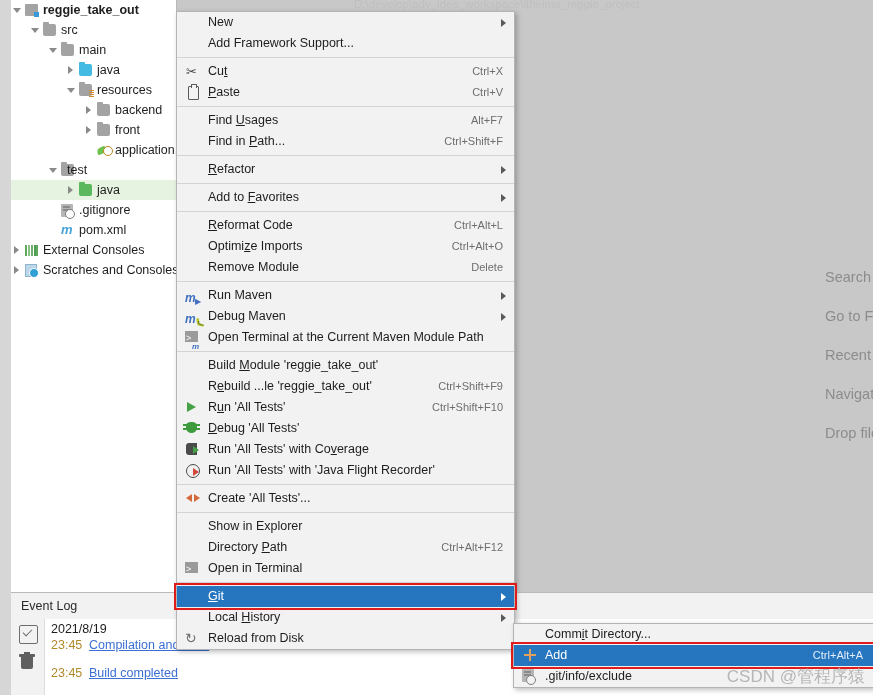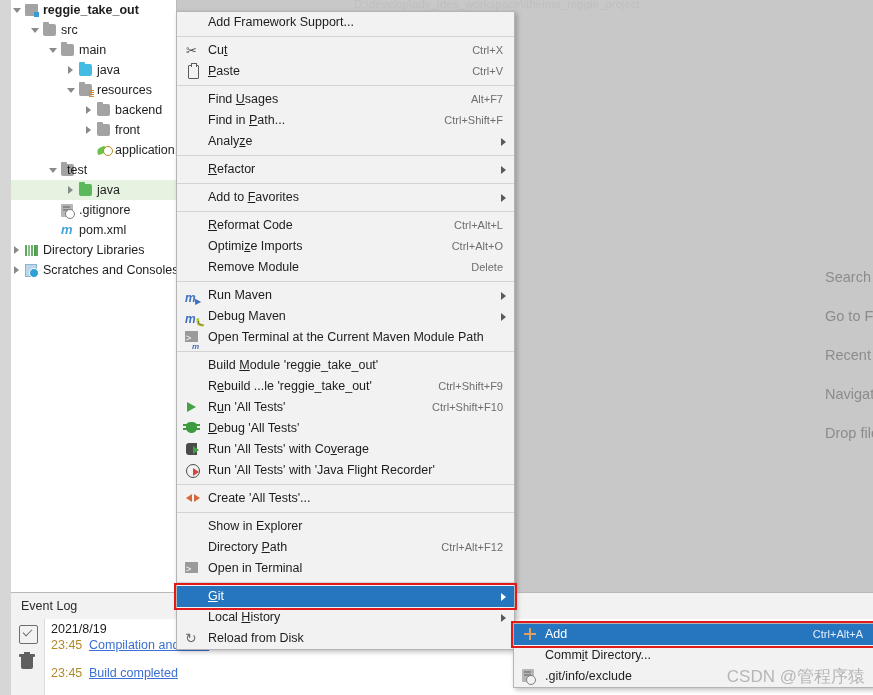--- a/index.html
+++ b/index.html
@@ -238,21 +238,21 @@
           <span style="left:50px" class="git-icon"></span>
           <span class="tlabel" style="left:68px">.gitignore</span>
         </div>
         <div class="treerow">
           <span style="left:50px" class="m-icon">m</span>
           <span class="tlabel" style="left:68px">pom.xml</span>
         </div>
         <div class="treerow">
           <span class="arrow right" style="left:3px"></span>
           <span style="left:14px" class="lib-icon"></span>
-          <span class="tlabel" style="left:32px">Directory Libraries</span>
+          <span class="tlabel" style="left:32px">External Consoles</span>
         </div>
         <div class="treerow">
           <span class="arrow right" style="left:3px"></span>
           <span style="left:14px" class="scr-icon">
             <span class="pg"></span>
             <span class="cl"></span>
           </span>
           <span class="tlabel" style="left:32px">Scratches and Consoles</span>
         </div>
       </div>
@@ -281,20 +281,24 @@
       </div>
       <div style="height:12px"></div>
       <div class="evtrow">
         <span class="evttime">23:45</span><span class="evtlink">Build completed</span>
       </div>
     </div>
   </div>
 
   <div id="ctxmenu">
       <div class="mi">
+        <span class="lbl">New</span>
+        <span class="sub"></span>
+      </div>
+      <div class="mi">
         <span class="lbl">Add Framework Support...</span>
       </div>
       <div class="sep"></div>
       <div class="mi">
         <span class="ic-scissors">✂</span>
         <span class="lbl">Cu<span class="u">t</span></span>
         <span class="acc">Ctrl+X</span>
       </div>
       <div class="mi">
         <span class="ic-clip"></span>
@@ -302,24 +306,20 @@
         <span class="acc">Ctrl+V</span>
       </div>
       <div class="sep"></div>
       <div class="mi">
         <span class="lbl">Find <span class="u">U</span>sages</span>
         <span class="acc">Alt+F7</span>
       </div>
       <div class="mi">
         <span class="lbl">Find in <span class="u">P</span>ath...</span>
         <span class="acc">Ctrl+Shift+F</span>
-      </div>
-      <div class="mi">
-        <span class="lbl">Analy<span class="u">z</span>e</span>
-        <span class="sub"></span>
       </div>
       <div class="sep"></div>
       <div class="mi">
         <span class="lbl"><span class="u">R</span>efactor</span>
         <span class="sub"></span>
       </div>
       <div class="sep"></div>
       <div class="mi">
         <span class="lbl">Add to <span class="u">F</span>avorites</span>
         <span class="sub"></span>
@@ -406,29 +406,29 @@
         <span class="lbl">Local <span class="u">H</span>istory</span>
         <span class="sub"></span>
       </div>
       <div class="mi">
         <span class="ic-reload">↻</span>
         <span class="lbl">Reload from Disk</span>
       </div>
     </div>
 
   <div id="submenu">
+      <div class="mi">
+        <span class="lbl">Comm<span class="u">i</span>t Directory...</span>
+      </div>
       <div class="mi hl" style="position: relative;">
         <span class="ic-plus"></span>
         <span class="lbl">Add</span>
         <span class="acc">Ctrl+Alt+A</span>
         <div class="redbox" style="position: absolute; inset: -3px; border: 2px solid rgb(224, 27, 27);"></div>
       </div>
       <div class="mi">
-        <span class="lbl">Comm<span class="u">i</span>t Directory...</span>
-      </div>
-      <div class="mi">
         <span class="ic-gitex"></span>
         <span class="lbl">.git/info/exclude</span>
       </div>
     </div>
 
   <div id="watermark">CSDN @管程序猿</div>
 </div>
 
 </body></html>

